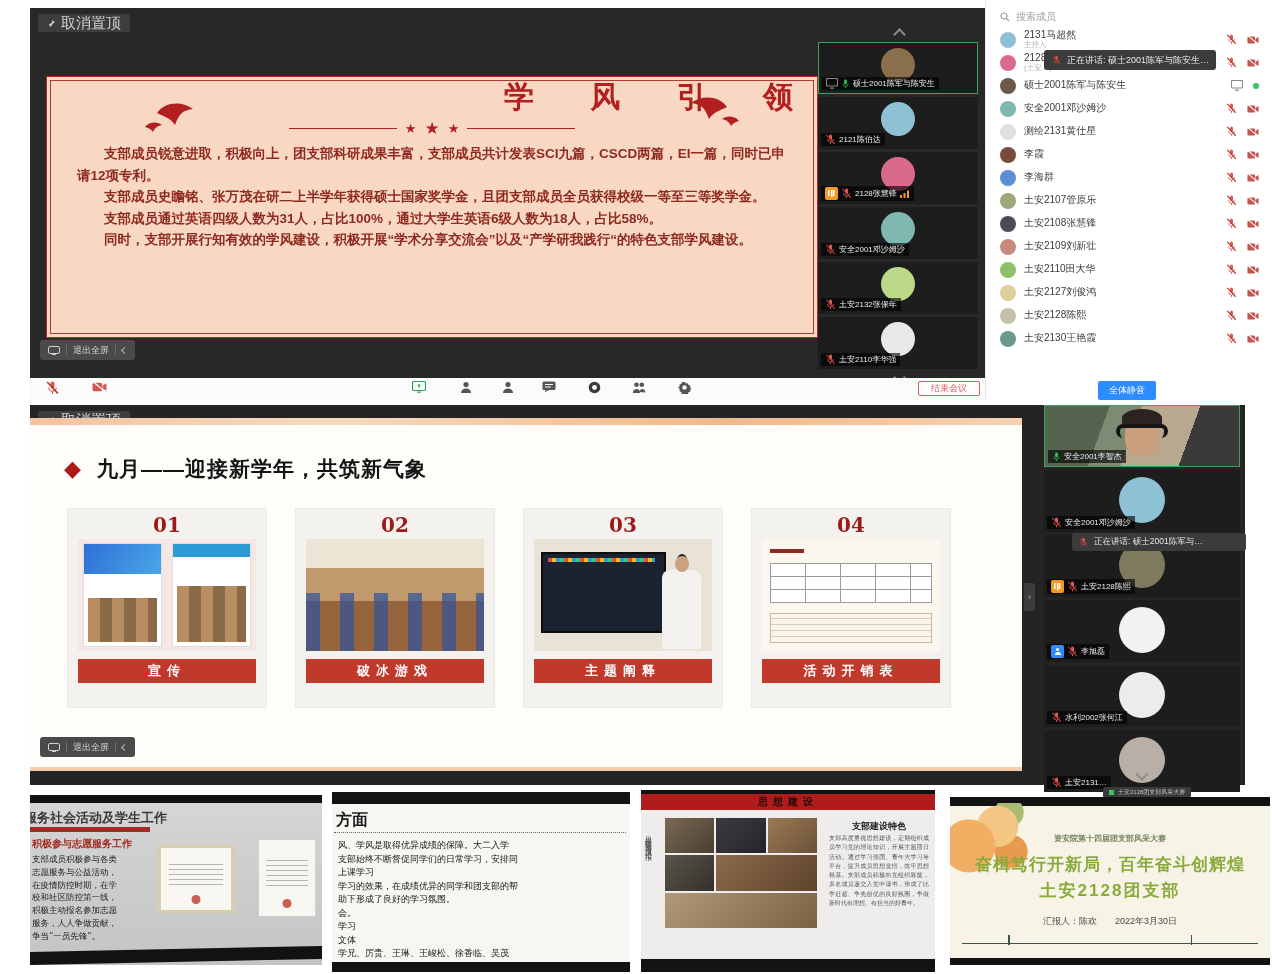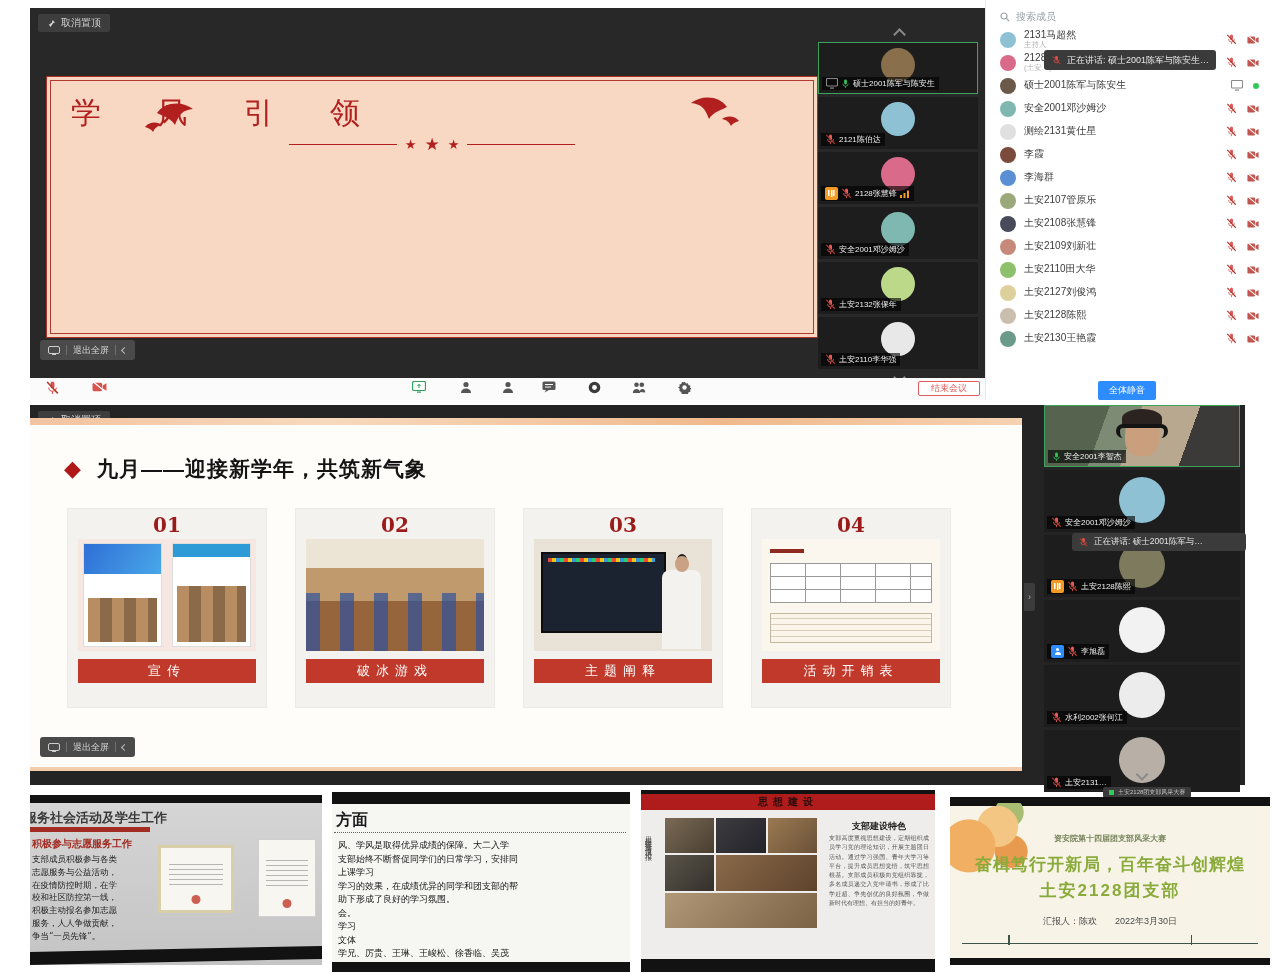--- a/index.html
+++ b/index.html
@@ -3,24 +3,24 @@
 <meta charset="utf-8">
 <style>
   * { margin:0; padding:0; box-sizing:border-box; }
   html,body { background:#ffffff; }
   body { font-family:"Liberation Sans", sans-serif; }
   #page { position:relative; width:1272px; height:974px; background:#fff; overflow:hidden; }
 
   
   #win-top { position:absolute; left:30px; top:8px; width:955px; height:370px; background:#282828; }
   .pin-pill { position:absolute; left:8px; top:6px; height:18px; background:#3d3d3d; border-radius:2px;
-              display:flex; align-items:center; gap:5px; padding:0 9px; color:#cfcfcf; font-size:10px; }
+              display:flex; align-items:center; gap:5px; padding:0 9px; color:#cfcfcf; font-size:15px; }
   #slide-pink { position:absolute; left:16px; top:68px; width:772px; height:262px;
                 background:#f8d8c2; border:1px solid #a93226; box-shadow: inset 0 0 0 3px #f8d8c2, inset 0 0 0 4px #b03a2e; }
-  .slide-title { margin-top:16px; text-align:left; font-size:30px; font-weight:normal; color:#b21f1f;
+  .slide-title { text-align:right; font-size:30px; font-weight:bold; color:#b21f1f;
                  letter-spacing:24px; text-indent:24px; font-family:"Liberation Sans",sans-serif; }
   .stars-row { display:flex; align-items:center; justify-content:center; gap:8px; margin-top:2px; }
   .stars-row .line { width:108px; height:1px; background:#b21f1f; }
   .stars-row .star { color:#b21f1f; font-size:13px; line-height:1; }
   .stars-row .star.mid { font-size:17px; }
   .slide-paragraphs { padding:6px 30px 0 30px; }
   .slide-paragraphs p { font-size:13.5px; line-height:1.6; color:#8f2a21; font-weight:bold; text-indent:2em; }
   .dove { position:absolute; }
   .bottom-pill { position:absolute; height:20px; background:#4a4a4a; border-radius:3px; display:flex;
                  align-items:center; gap:6px; padding:0 8px; color:#d8d8d8; font-size:9px; }
@@ -77,21 +77,21 @@
   #slide-mid::before { content:""; position:absolute; left:0; top:-7px; width:100%; height:7px;
       background:linear-gradient(90deg,#f2c3a0,#f7d9bd 30%,#f0b98c 70%,#f6d2b2); }
   #slide-mid::after { content:""; position:absolute; left:0; bottom:-4px; width:100%; height:4px; background:#f3cdab; }
   .mid-title-row { position:absolute; left:34px; top:30px; display:flex; align-items:center; gap:16px; }
   .diamond { color:#b01818; font-size:22px; line-height:1; }
   .mid-title { font-size:21px; font-weight:bold; color:#141414; letter-spacing:1px; }
   #cards { position:absolute; left:38px; top:84px; display:flex; gap:30px; }
   .card { width:198px; height:198px; background:#f4f2ef; box-shadow:0 0 0 1px #eceae6; padding:4px 10px; }
   .card-num { text-align:center; font-family:"DejaVu Serif",serif; font-weight:bold; font-size:20px; color:#9b1b1b; }
   .card-img { height:112px; margin-top:2px; position:relative; overflow:hidden; }
-  .card-bar { height:24px; margin-top:8px; background:#c0392b; color:#fff; font-weight:normal; font-size:13px;
+  .card-bar { height:24px; margin-top:8px; background:#c0392b; color:#fff; font-weight:bold; font-size:13px;
               display:flex; align-items:center; justify-content:center; letter-spacing:6px; }
   
   .ph-social { background:#f6e7e3; }
   .ph-social .phone { position:absolute; top:4px; bottom:4px; width:44%; background:#fff; border:1px solid #ddd; }
   .ph-social .phone.l { left:3%; } .ph-social .phone.r { right:3%; }
   .ph-social .phead { height:13px; background:#2f9bd6; }
   .ph-social .phone.l .phead { height:30px; background:linear-gradient(120deg,#2f6fd6,#49a7e8); }
   .ph-social .pgrid { position:absolute; left:4px; right:4px; bottom:4px; height:44px;
       background: repeating-linear-gradient(90deg,#b98d62 0 12px,#8a6a48 12px 24px),
                   repeating-linear-gradient(0deg,rgba(255,255,255,.35) 0 2px, transparent 2px 15px); }
@@ -209,20 +209,26 @@
         <path d="M2 28 C7 22 15 23 19 26 C14 27 12 29 10 33 C8 30 5 29 2 28 Z" fill="#b21f1f"></path>
       </svg>
       <div class="slide-title">学 风 引 领</div>
       <div class="stars-row">
         <span class="line"></span>
         <span class="star">★</span>
         <span class="star mid">★</span>
         <span class="star">★</span>
         <span class="line"></span>
       </div>
+      <div class="slide-paragraphs" id="top-paragraphs">
+          <p>支部成员锐意进取，积极向上，团支部科研成果丰富，支部成员共计发表SCI九篇，CSCD两篇，EI一篇，同时已申请12项专利。</p>
+          <p>支部成员史瞻铭、张万茂在研二上半学年获得硕士国家奖学金，且团支部成员全员获得校级一等至三等奖学金。</p>
+          <p>支部成员通过英语四级人数为31人，占比100%，通过大学生英语6级人数为18人，占比58%。</p>
+          <p>同时，支部开展行知有效的学风建设，积极开展“学术分享交流会”以及“产学研我践行“的特色支部学风建设。</p>
+        </div>
     </div>
 
     <div class="bottom-pill" style="left:10px; top:332px;">
       <svg width="12" height="9" viewBox="0 0 12 9">
           <rect x="0.5" y="0.5" width="11" height="7" rx="1.5" fill="none" stroke="#cfcfcf"></rect>
           <rect x="4" y="8" width="4" height="1" fill="#cfcfcf"></rect>
         </svg>
       <span class="sep"></span>
       <span>退出全屏</span>
       <span class="sep"></span>

